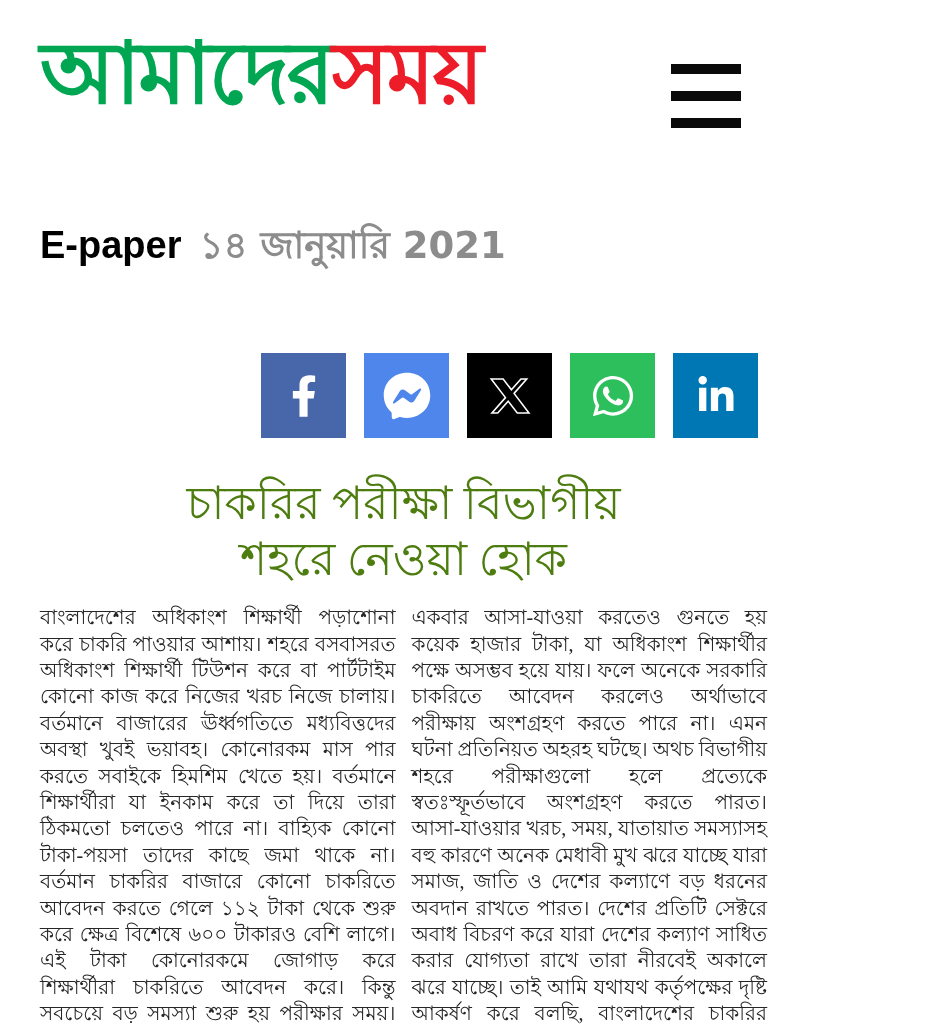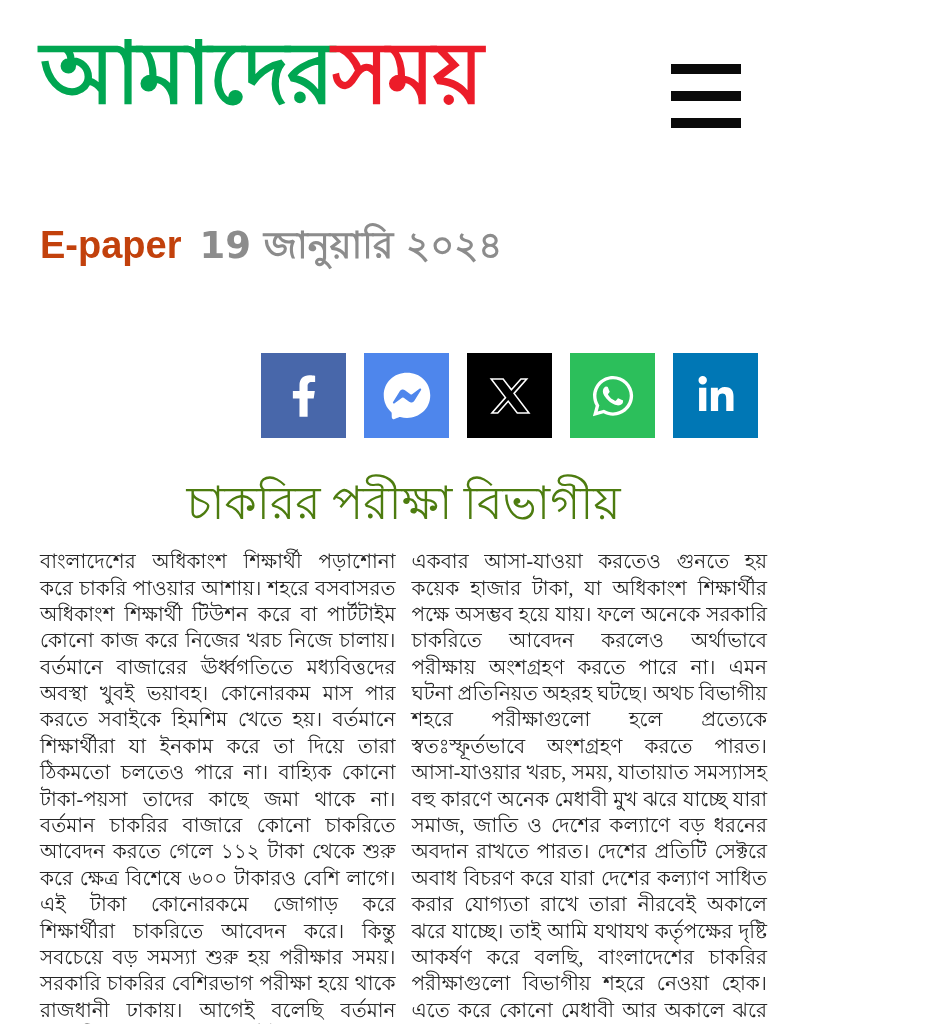--- a/index.html
+++ b/index.html
@@ -16,21 +16,21 @@
   .logo { font-family: "DejaVu Sans", "Liberation Sans", sans-serif; font-weight: 800;
           font-size: 86px; line-height: 1.1; letter-spacing: -2px; white-space: nowrap;
           text-decoration: none; cursor: pointer; }
   .hamburger { background: none; border: none; cursor: pointer; margin-top: 38px; margin-right: 26px;
                display: flex; flex-direction: column; gap: 17px; padding: 0; }
   .hamburger .bar { display: block; width: 70px; height: 10px; background: #0a0a0a; }
 
   
   .epaper-row { margin-top: 88px; display: flex; align-items: baseline; gap: 18px; }
   .epaper-link { font-family: "Liberation Sans", "DejaVu Sans", sans-serif; font-weight: 700;
-                 font-size: 38px; color: #c2410c; text-decoration: none; cursor: pointer; }
+                 font-size: 38px; color: #000000; text-decoration: none; cursor: pointer; }
   .epaper-date { font-size: 37px; font-weight: 700; color: #8c8c8c;
                  font-family: "DejaVu Sans", "Liberation Sans", sans-serif; }
 
   
   .share-row { margin-top: 74px; display: flex; justify-content: flex-end; gap: 18px; margin-right: 9px; }
   .share-btn { width: 85px; height: 85px; border: none; cursor: pointer;
                display: flex; align-items: center; justify-content: center; padding: 0; }
   .share-btn svg { display: block; }
 
   
@@ -54,21 +54,21 @@
     </a>
     <button class="hamburger" aria-label="menu">
       <span class="bar"></span>
       <span class="bar"></span>
       <span class="bar"></span>
     </button>
   </header>
 
   <div class="epaper-row">
     <a class="epaper-link">E-paper</a>
-    <span class="epaper-date">19 জানুয়ারি ২০২৪</span>
+    <span class="epaper-date">১৪ জানুয়ারি 2021</span>
   </div>
 
   <div class="share-row">
 
     <button class="share-btn" aria-label="facebook" style="background-color: rgb(72, 103, 170);">
       <svg width="26" height="44" viewBox="0 0 320 512">
         <path fill="#ffffff" d="M279.14 288l14.22-92.66h-88.91v-60.13c0-25.35 12.42-50.06 52.24-50.06h40.42V6.26S260.43 0 225.36 0c-73.22 0-121.08 44.38-121.08 124.72v70.62H22.89V288h81.39v224h100.17V288z"></path>
       </svg>
     </button>
 
@@ -94,20 +94,21 @@
       <svg width="36" height="40" viewBox="0 0 448 512">
         <path fill="#ffffff" d="M100.28 448H7.4V148.9h92.88zM53.79 108.1C24.09 108.1 0 83.5 0 53.8a53.79 53.79 0 0 1 107.58 0c0 29.7-24.1 54.3-53.79 54.3zM447.9 448h-92.68V302.4c0-34.7-.7-79.2-48.29-79.2-48.29 0-55.69 37.7-55.69 76.7V448h-92.78V148.9h89.08v40.8h1.3c12.4-23.5 42.69-48.3 87.88-48.3 94 0 111.28 61.9 111.28 116.4z"></path>
       </svg>
     </button>
 
   </div>
 
   <article>
     <h1 class="headline">
       <span>চাকরির পরীক্ষা বিভাগীয়</span><br>
+      <span>শহরে নেওয়া হোক</span>
     </h1>
 
     <div class="cols">
       <div class="col">
         <p>বাংলাদেশের অধিকাংশ শিক্ষার্থী পড়াশোনা করে চাকরি পাওয়ার আশায়। শহরে বসবাসরত অধিকাংশ শিক্ষার্থী টিউশন করে বা পার্টটাইম কোনো কাজ করে নিজের খরচ নিজে চালায়। বর্তমানে বাজারের ঊর্ধ্বগতিতে মধ্যবিত্তদের অবস্থা খুবই ভয়াবহ। কোনোরকম মাস পার করতে সবাইকে হিমশিম খেতে হয়। বর্তমানে শিক্ষার্থীরা যা ইনকাম করে তা দিয়ে তারা ঠিকমতো চলতেও পারে না। বাহ্যিক কোনো টাকা-পয়সা তাদের কাছে জমা থাকে না। বর্তমান চাকরির বাজারে কোনো চাকরিতে আবেদন করতে গেলে ১১২ টাকা থেকে শুরু করে ক্ষেত্র বিশেষে ৬০০ টাকারও বেশি লাগে। এই টাকা কোনোরকমে জোগাড় করে শিক্ষার্থীরা চাকরিতে আবেদন করে। কিন্তু সবচেয়ে বড় সমস্যা শুরু হয় পরীক্ষার সময়। সরকারি চাকরির বেশিরভাগ পরীক্ষা হয়ে থাকে রাজধানী ঢাকায়। আগেই বলেছি বর্তমান শিক্ষার্থীদের অধিকাংশই টিউশন করে বা পার্টটাইম কোনো কাজ করে কোনোরকমে নিজে চলতে পারে, সেখানে ঢাকায় গিয়ে পরীক্ষা দেওয়া তাদের প্রতি যেন মড়ার উপর খাঁড়ার ঘা-এর মতো। ঢাকা শহরে</p>
       </div>
       <div class="col">
         <p>একবার আসা-যাওয়া করতেও গুনতে হয় কয়েক হাজার টাকা, যা অধিকাংশ শিক্ষার্থীর পক্ষে অসম্ভব হয়ে যায়। ফলে অনেকে সরকারি চাকরিতে আবেদন করলেও অর্থাভাবে পরীক্ষায় অংশগ্রহণ করতে পারে না। এমন ঘটনা প্রতিনিয়ত অহরহ ঘটছে। অথচ বিভাগীয় শহরে পরীক্ষাগুলো হলে প্রত্যেকে স্বতঃস্ফূর্তভাবে অংশগ্রহণ করতে পারত। আসা-যাওয়ার খরচ, সময়, যাতায়াত সমস্যাসহ বহু কারণে অনেক মেধাবী মুখ ঝরে যাচ্ছে যারা সমাজ, জাতি ও দেশের কল্যাণে বড় ধরনের অবদান রাখতে পারত। দেশের প্রতিটি সেক্টরে অবাধ বিচরণ করে যারা দেশের কল্যাণ সাধিত করার যোগ্যতা রাখে তারা নীরবেই অকালে ঝরে যাচ্ছে। তাই আমি যথাযথ কর্তৃপক্ষের দৃষ্টি আকর্ষণ করে বলছি, বাংলাদেশের চাকরির পরীক্ষাগুলো বিভাগীয় শহরে নেওয়া হোক। এতে করে কোনো মেধাবী আর অকালে ঝরে যাবে না।</p>
 
       </div>

